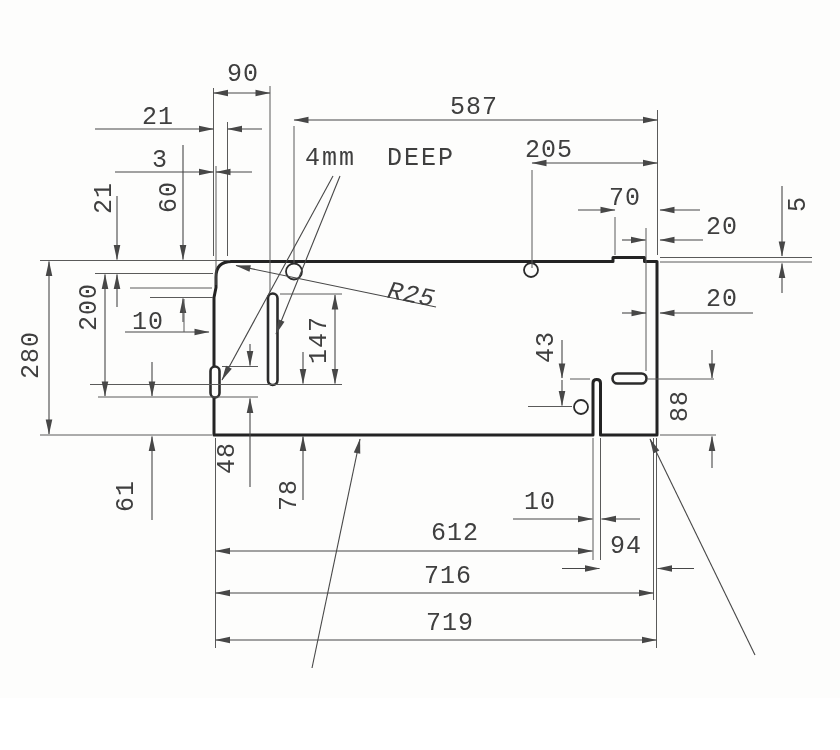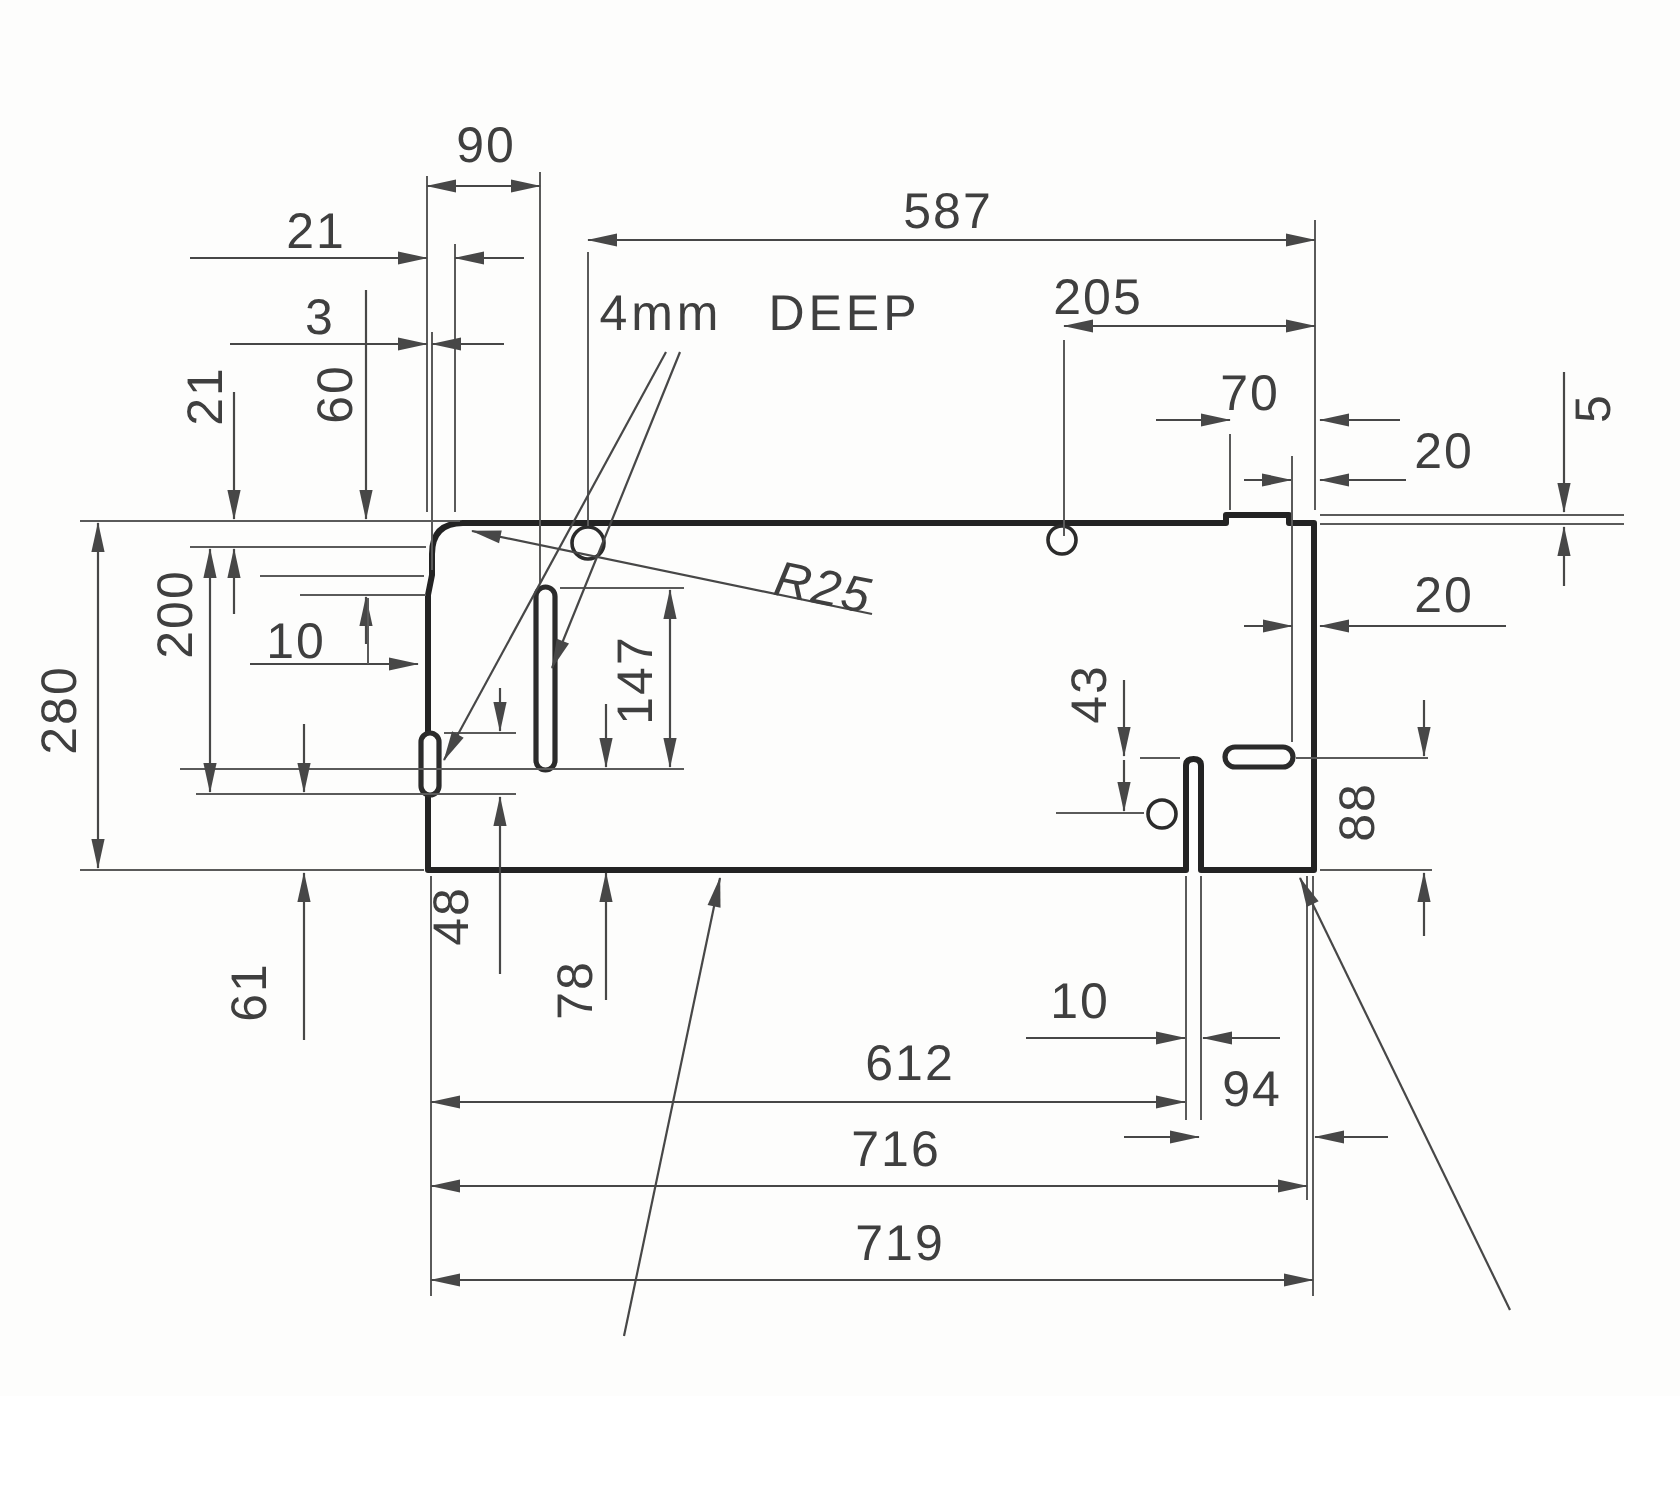--- a/index.html
+++ b/index.html
@@ -1,17 +1,17 @@
 <!DOCTYPE html>
 <html><head>
 <meta charset="utf-8">
 <style>
   html,body{margin:0;padding:0;background:#ffffff;}
   .stage{position:relative;width:840px;height:698px;background:#fdfdfc;overflow:hidden;
-         font-family:Liberation Sans, sans-serif;}
+         font-family:Liberation Mono, monospace;}
   svg{display:block}
   .outline{stroke:#232323;stroke-width:3;fill:none;stroke-linejoin:round;}
   .feature{stroke:#2b2b2b;stroke-width:2.6;fill:#fdfdfc;}
   .hole{stroke:#2b2b2b;stroke-width:1.8;fill:none;}
   .ext{stroke:#5a5a5a;stroke-width:1;fill:none;}
   .dim{stroke:#474747;stroke-width:1.1;fill:none;}
   .leader{stroke:#474747;stroke-width:1.1;fill:none;}
   .lbl{fill:#3f3f3f;font-size:25px;letter-spacing:1px;}
   .lbl-note{fill:#3f3f3f;font-size:25px;letter-spacing:2px;word-spacing:14px;}
   .mid{text-anchor:middle;}

